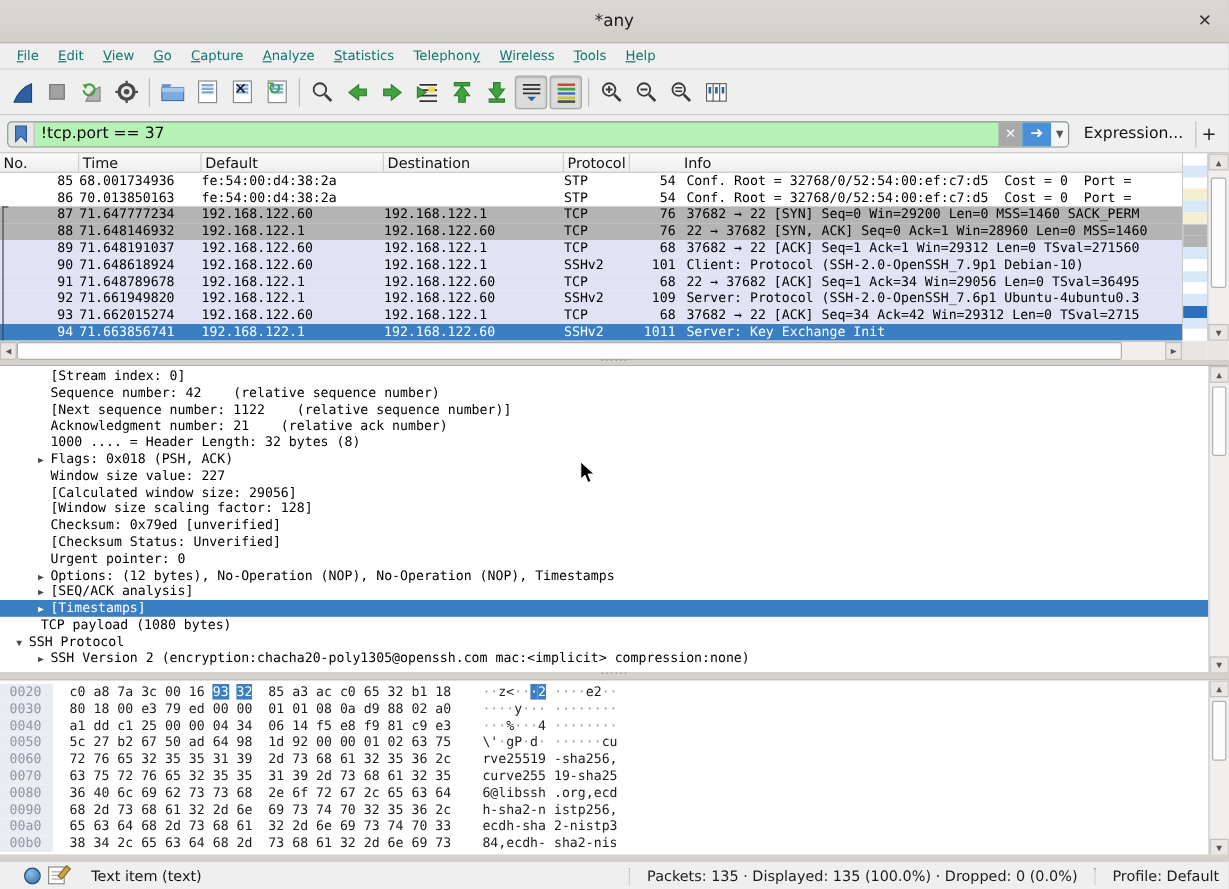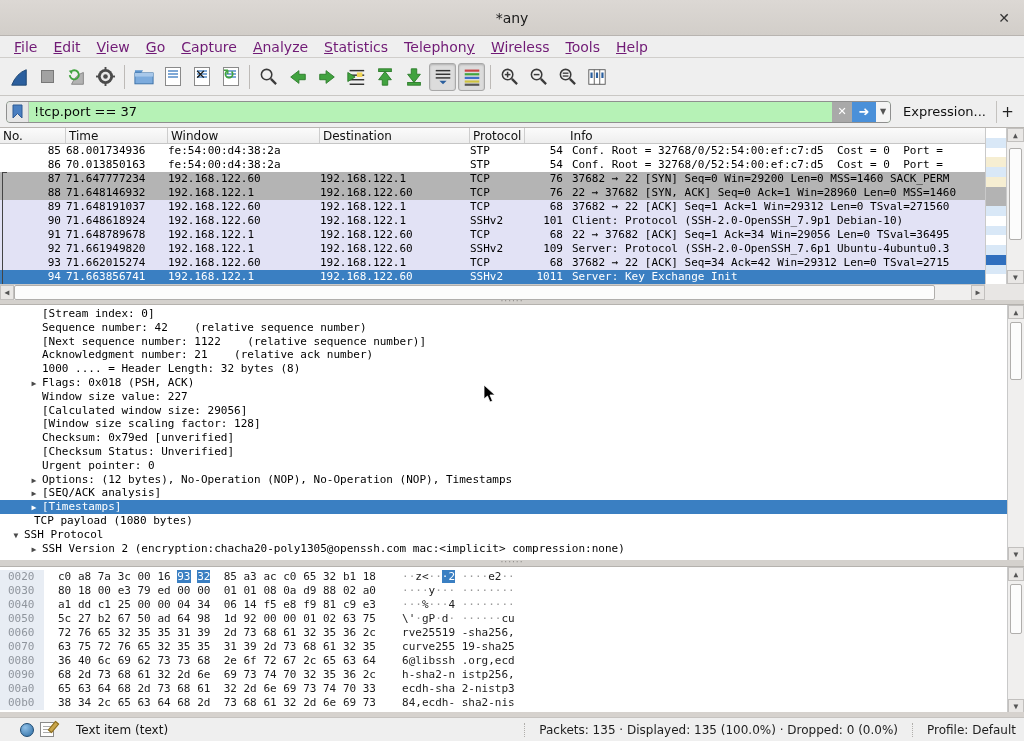--- a/index.html
+++ b/index.html
@@ -7,21 +7,21 @@
   body { font-family:"DejaVu Sans","Liberation Sans",sans-serif; background:#d6d2ce; font-size:13px; }
   #app { width:1024px; height:741px; display:flex; flex-direction:column; background:#d6d2ce; position:relative; }
 
   
   .titlebar { height:36px; background:linear-gradient(#dcd8d4,#d2cec9); border-bottom:1px solid #b8b4b0; display:flex; align-items:center; justify-content:center; position:relative; }
   .titlebar .title { font-weight:normal; color:#1a1a1a; font-size:14px; }
   .titlebar .closebtn { position:absolute; right:10px; top:8px; width:20px; height:20px; text-align:center; line-height:20px; color:#333; font-size:14px; cursor:default; }
 
   
   .menubar { height:22px; background:#efefef; border-bottom:1px solid #d0cecb; display:flex; align-items:center; padding-left:6px; }
-  .menuitem { padding:2px 8px; color:#701a75; font-size:14px; white-space:nowrap; }
+  .menuitem { padding:2px 8px; color:#0f766e; font-size:11px; white-space:nowrap; }
   .menuitem u { text-decoration:underline; }
 
   
   .toolbar { height:38px; background:#efefef; border-bottom:1px solid #c9c7c4; display:flex; align-items:center; padding-left:4px; }
   .tbtn { width:27px; height:28px; display:flex; align-items:center; justify-content:center; margin:0 1px; border:1px solid transparent; border-radius:3px; position:relative; }
   .tbtn.pressed { background:#dcdcdc; border:1px solid #a8a8a8; box-shadow:inset 0 1px 2px rgba(0,0,0,.2); }
   .tsep { width:1px; height:24px; background:#bdbab7; margin:0 4px; }
   .docicon { width:16px; height:19px; background:#fff; border:1px solid #8a8a8a; position:relative; }
   .docicon .lines { position:absolute; left:2px; top:2px; right:2px; }
   .docicon .lines i { display:block; height:2px; background:#7fa8d6; margin-bottom:1px; }
@@ -314,21 +314,21 @@
       <span class="fcaret">▼</span>
     </div>
     <span class="fexpr">Expression...</span>
     <span class="fplus">+</span>
   </div>
 
   <div class="packetlist">
     <div class="plheader" id="plheader">
         <div class="phcell" style="width: 66px;">No.</div>
         <div class="phcell" style="width: 102px;">Time</div>
-        <div class="phcell" style="width: 152px;">Window</div>
+        <div class="phcell" style="width: 152px;">Default</div>
         <div class="phcell" style="width: 150px;">Destination</div>
         <div class="phcell" style="width: 55px;">Protocol</div>
         <div class="phcell" style="width: 42px; margin-top: 44px;">Length</div>
         <div class="phcell" style="width: auto; flex: 1 1 0%; border-right: none;">Info</div>
       </div>
     <div class="plrows" id="plrows">
         <div class="prow row-white">
           <div class="c-no">85</div>
           <div class="c-time">68.001734936</div>
           <div class="c-src">fe:54:00:d4:38:2a</div>

